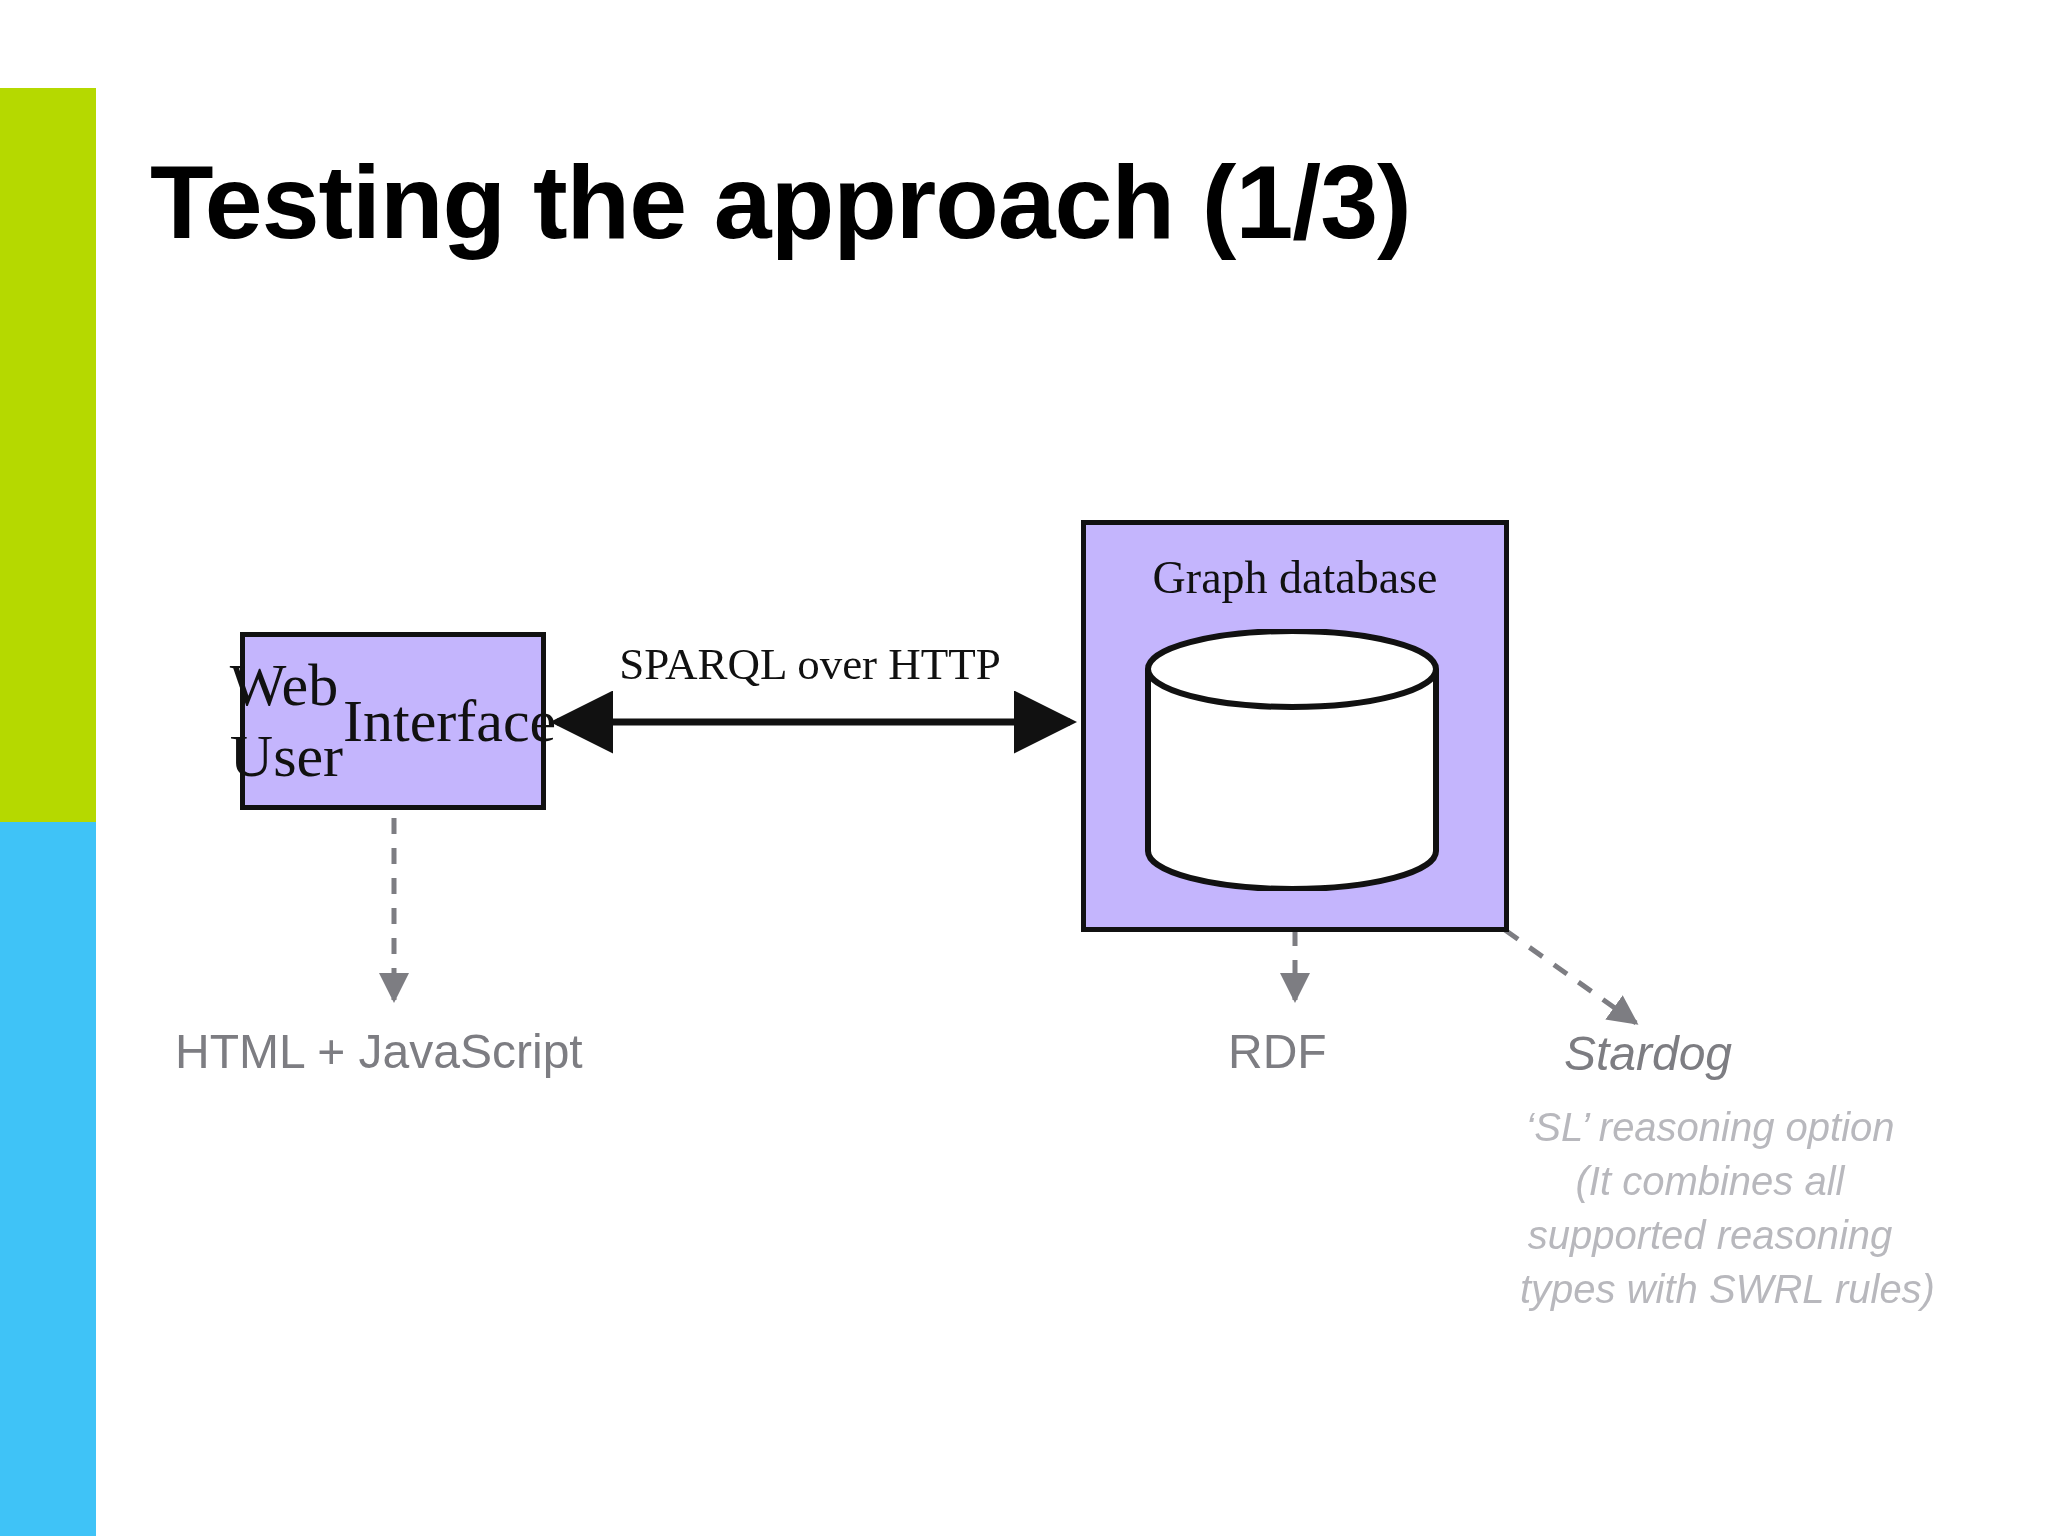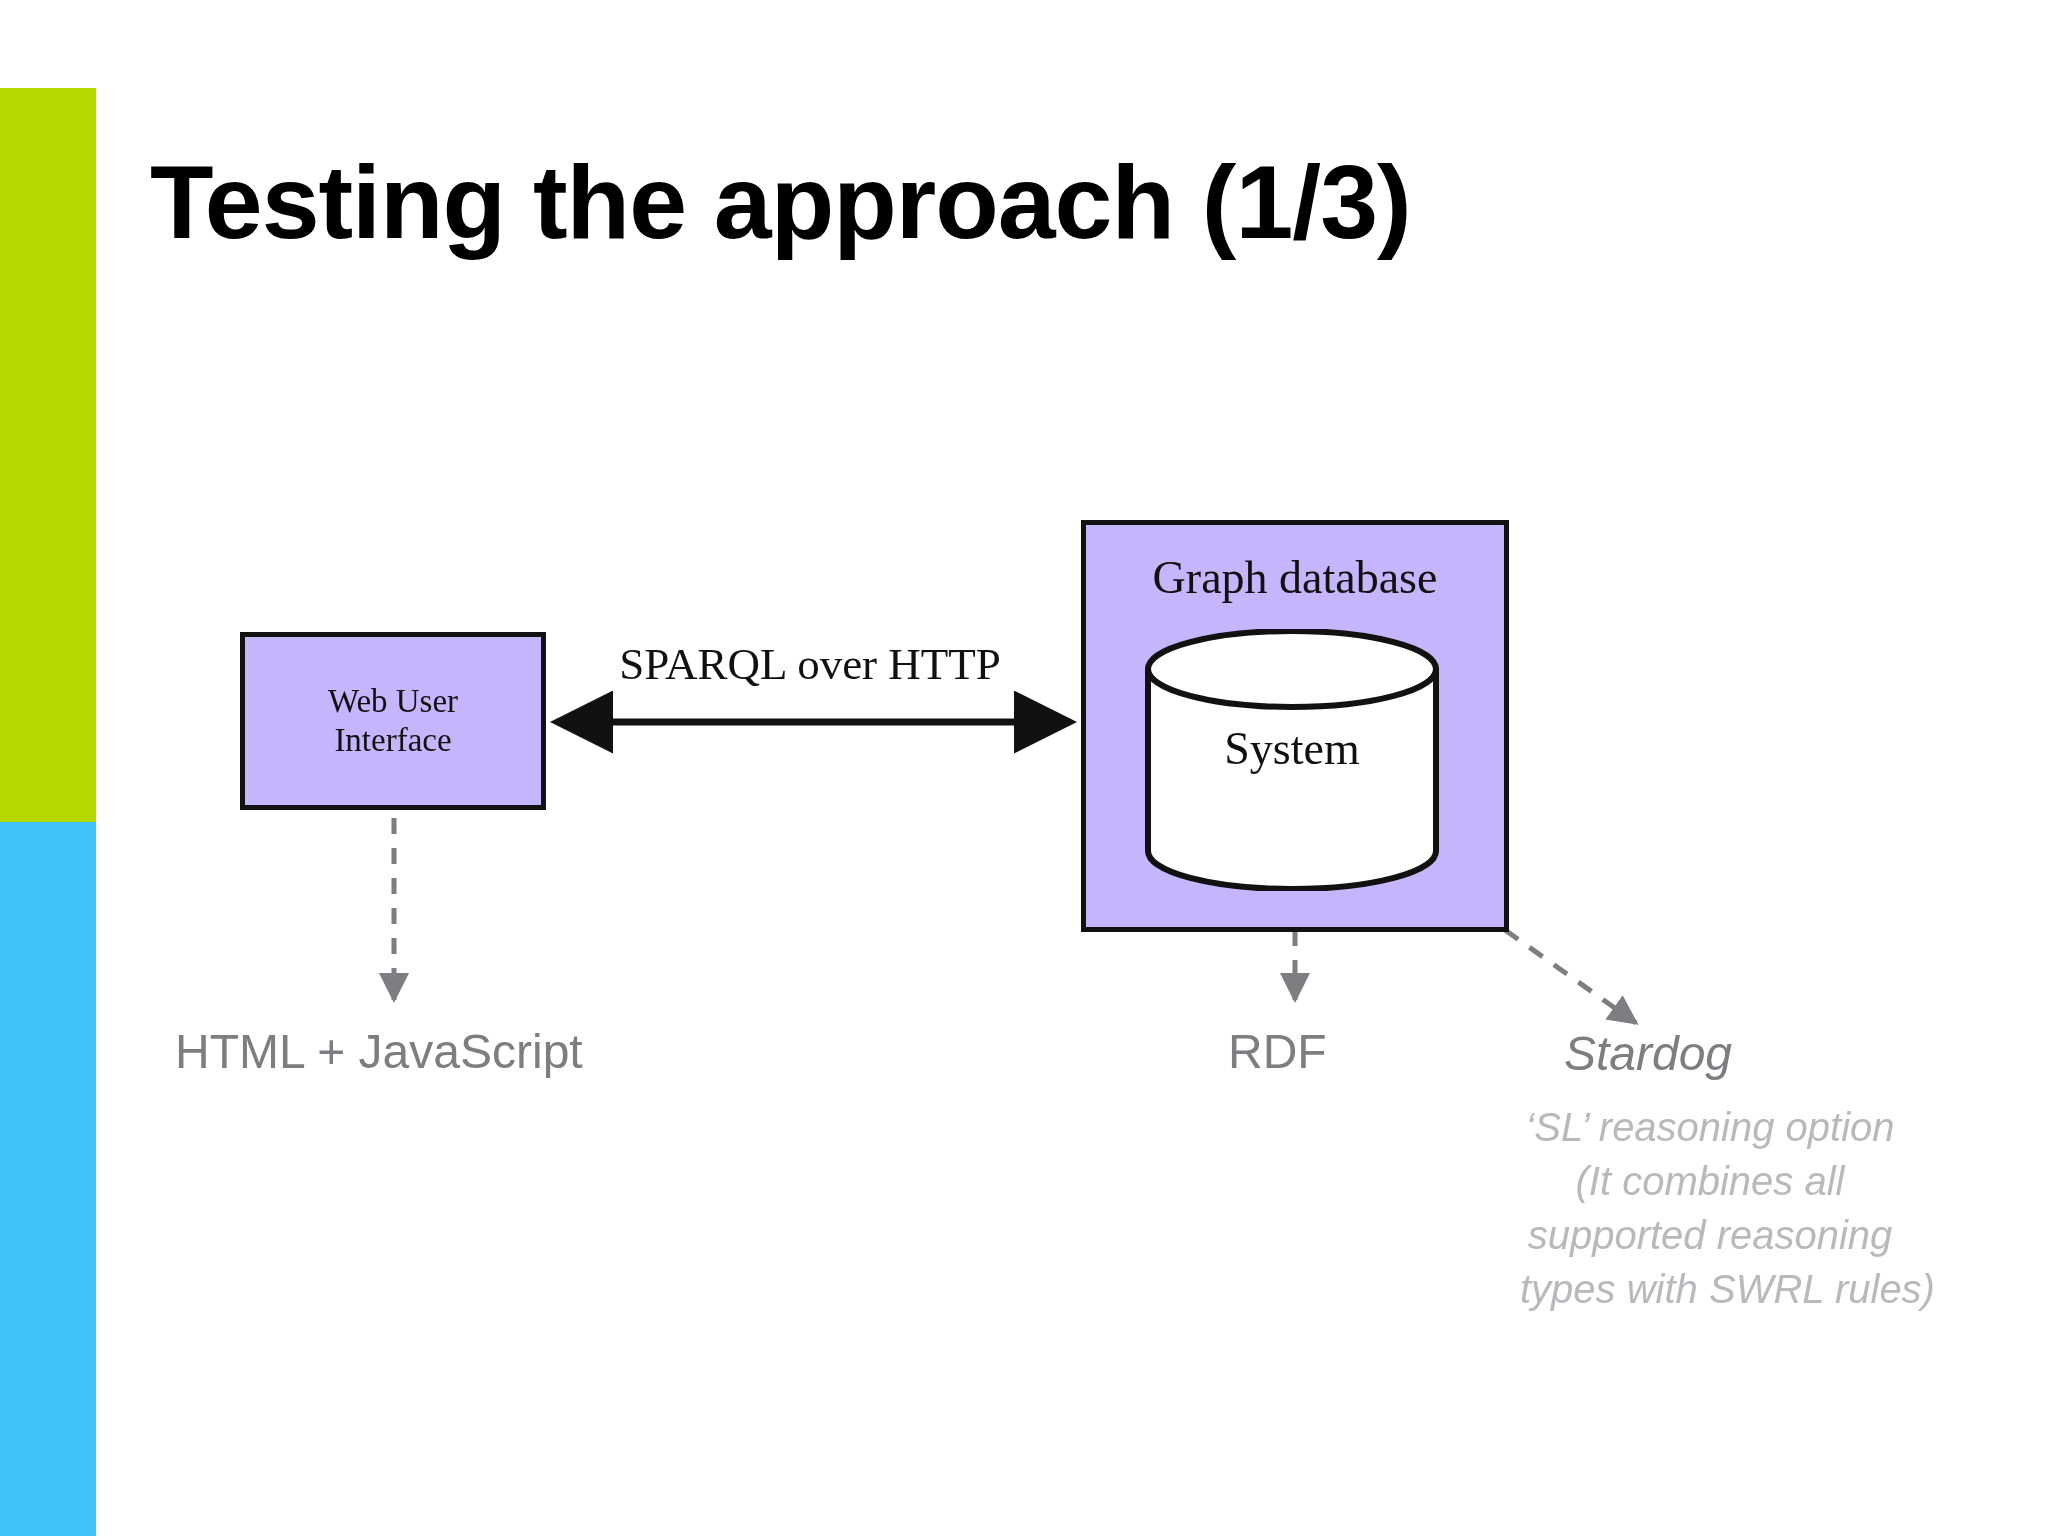--- a/index.html
+++ b/index.html
@@ -66,24 +66,24 @@
     font-family: "Liberation Serif", serif;
     color: #111111;
   }
 
   #box-web-ui {
     left: 240px;
     top: 632px;
     width: 306px;
     height: 178px;
     display: flex;
-    flex-direction: column;
+    flex-direction: row;
     align-items: center;
     justify-content: center;
-    font-size: 33px;
+    font-size: 60px;
     line-height: 1.18;
   }
 
   #box-graph-db {
     left: 1081px;
     top: 520px;
     width: 428px;
     height: 412px;
   }
   #graph-db-title {
@@ -224,21 +224,20 @@
 
 <div class="dbox" id="box-graph-db">
   <div id="graph-db-title">Graph database</div>
 
   <svg id="cylinder" viewBox="0 0 298 262">
     <path d="M5,40 L5,222 A144,38 0 0,0 293,222 L293,40" fill="#ffffff" stroke="#111111" stroke-width="6"></path>
     <ellipse cx="149" cy="40" rx="144" ry="38" fill="#ffffff" stroke="#111111" stroke-width="6"></ellipse>
   </svg>
 
   <div id="cyl-label">
-    <div>System</div>
   </div>
 </div>
 
 <div class="gray-label" id="label-html-js">HTML + JavaScript</div>
 <div class="gray-label" id="label-rdf">RDF</div>
 <div class="gray-label" id="label-stardog">Stardog</div>
 
 <div id="stardog-note">
   <div>‘SL’ reasoning option</div>
   <div>(It combines all</div>

